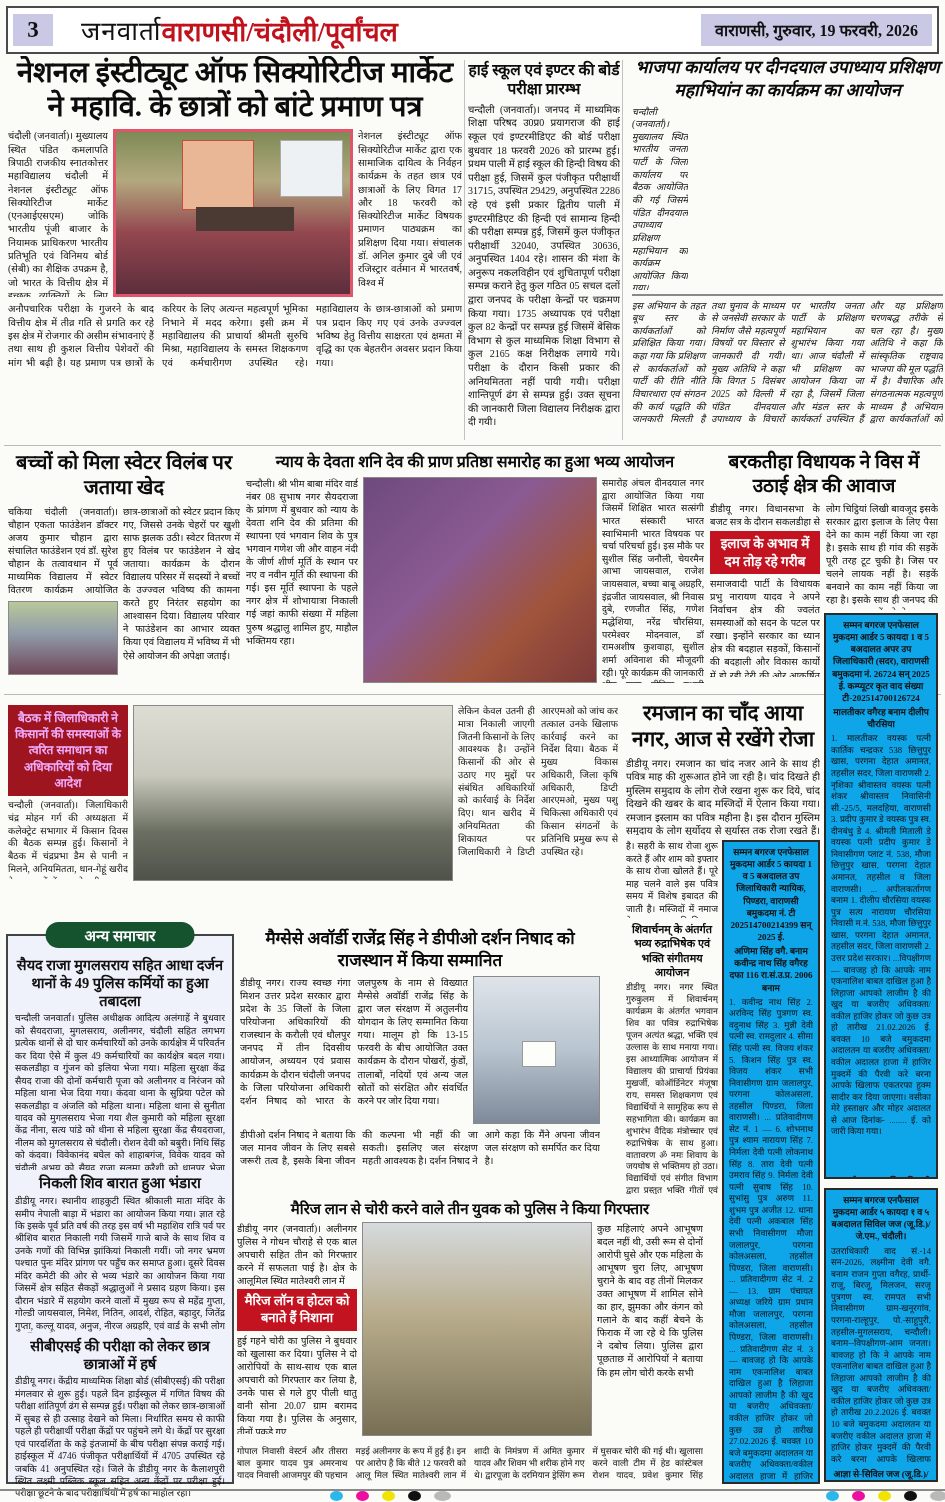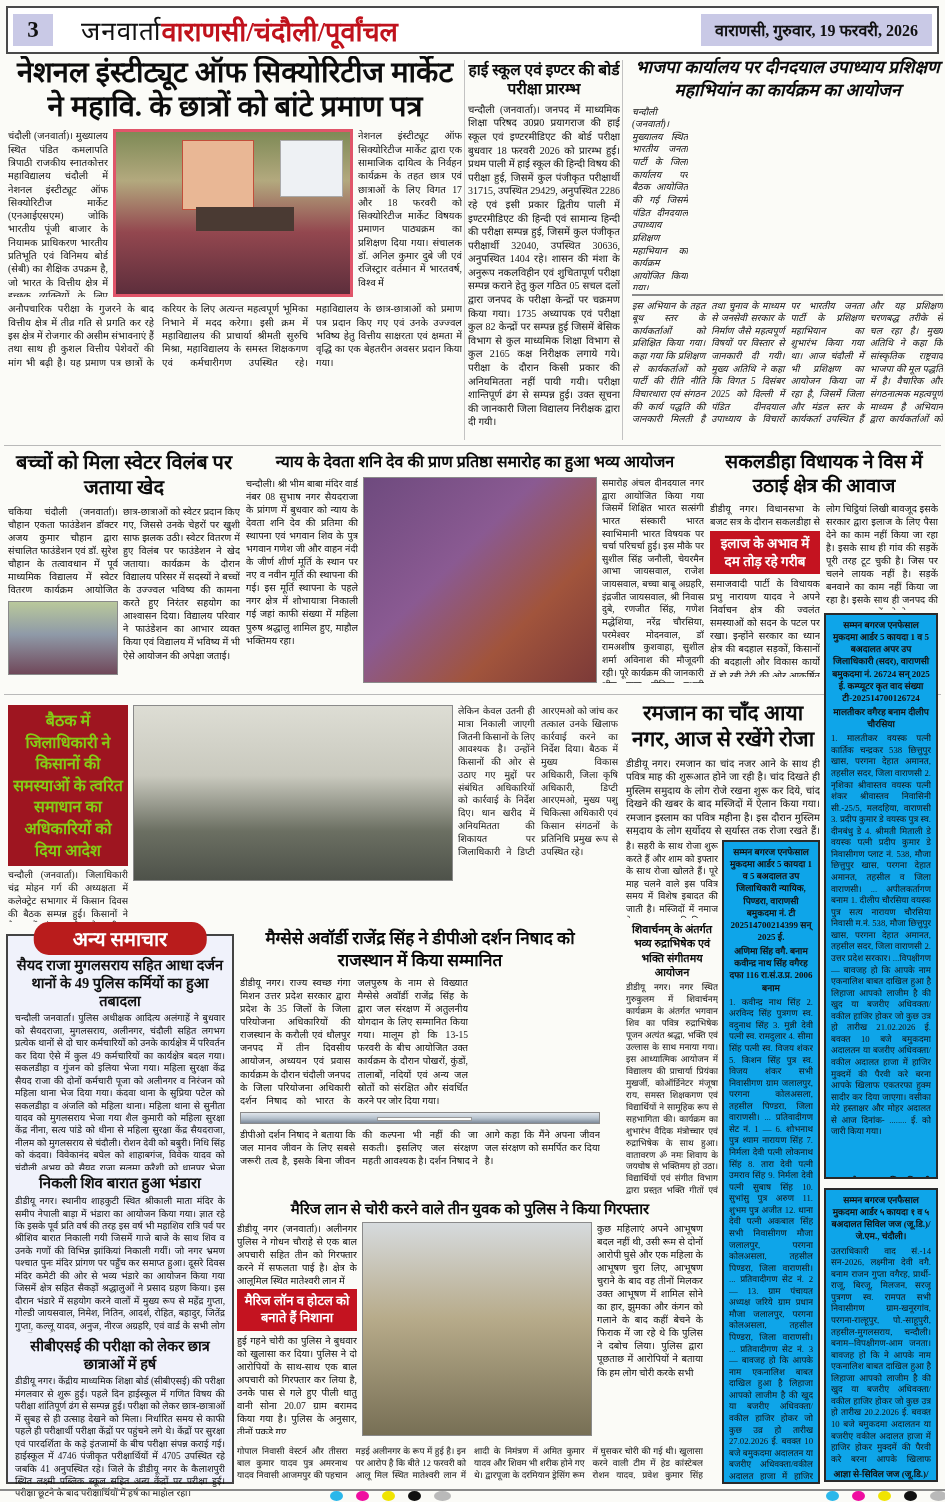--- a/index.html
+++ b/index.html
@@ -32,33 +32,33 @@
       background:repeating-linear-gradient(90deg,#c0392b 0 14px,#e8d8c0 14px 20px);}
   #photoE{background:linear-gradient(135deg,#6e4a7e 0%,#8a5a92 40%,#a1543c 70%,#7c3a38 100%);}
   #photoD{background:linear-gradient(180deg,#b9c89b 0%,#8f9aa8 45%,#70485a 100%);}
   #photoG{background:linear-gradient(180deg,#ddddd4 0%,#c9c9be 40%,#6b6f62 72%,#4e524a 100%);}
   #photoJ{background:linear-gradient(180deg,#dfe4ea 0%,#b8c4cf 50%,#7e8a99 100%);}
   #photoJ .cert{position:absolute;left:38%;top:44%;width:26%;height:16%;background:#fdfdfa;border:1px solid #999;}
   #photoL{background:linear-gradient(180deg,#d6dadd 0%,#b7ab8a 45%,#776f55 100%);}
   
   .redbox{background:#c41320;color:#fff;font-weight:bold;text-align:center;
           padding:4px 3px;line-height:1.3;}
-  .darkredbox{background:#9e1520;color:#84cc16;font-weight:bold;text-align:center;
-          padding:5px 3px;line-height:1.35;font-size:16px;}
+  .darkredbox{background:#9e1520;color:#f0abfc;font-weight:bold;text-align:center;
+          padding:5px 3px;line-height:1.35;font-size:12px;}
   
   .notice{border:2px solid #2a2a2a;background:#0ea5e9;padding:4px 5px;}
   .notice .nt{font-size:9px;font-weight:bold;text-align:center;line-height:1.35;}
   .notice .np{font-size:9px;font-weight:bold;text-align:center;line-height:1.35;margin-top:2px;}
   .notice .nb{font-size:8.7px;line-height:1.33;text-align:justify;margin-top:3px;}
   .notice .ns{font-size:9px;font-weight:bold;text-align:center;margin-top:3px;}
   
   #kbox{position:absolute;left:6px;top:934px;width:228px;height:550px;border:2px solid #444;
         background:#f0f2fb;padding:16px 7px 6px;box-sizing:border-box;}
   #kpill{position:absolute;left:50%;top:-14px;transform:translateX(-50%);
-         background:#b91c1c;color:#fff;font-size:20px;font-weight:bold;
+         background:#14532d;color:#fff;font-size:15px;font-weight:bold;
          padding:3px 39px;border-radius:15px;white-space:nowrap;}
   .khead{font-size:14.5px;font-weight:bold;text-align:center;line-height:1.25;margin:4px 0 2px;}
   .kbody{font-size:9.3px;line-height:1.34;text-align:justify;}
   
   .dots{position:absolute;display:flex;gap:13px;top:1491px;}
   .dot{width:13px;height:10px;border-radius:50%;}
   .dc{background:#2ab7ea}.dm{background:#ef0da0}.dy{background:#f0e400}
   .dk{background:#101010}.dg{background:#b9b9b9;width:17px;}
 </style>
 </head>
@@ -119,21 +119,21 @@
 <div class="sec" style="left:246px;top:450px;width:458px;height:238px;">
   <div class="hl" style="font-size:16px;white-space:nowrap;overflow:hidden;">न्याय के देवता शनि देव की प्राण प्रतिष्ठा समारोह का हुआ भव्य आयोजन</div>
   <div style="display:flex;gap:5px;margin-top:5px;height:206px;">
     <div class="bodytxt" style="width:112px;font-size:9.6px;">चन्दौली। श्री भीम बाबा मंदिर वार्ड नंबर 08 सुभाष नगर सैयदराजा के प्रांगण में बुधवार को न्याय के देवता शनि देव की प्रतिमा की स्थापना एवं भगवान शिव के पुत्र भगवान गणेश जी और वाहन नंदी के जीर्ण शीर्ण मूर्ति के स्थान पर नए व नवीन मूर्ति की स्थापना की गई। इस मूर्ति स्थापना के पहले नगर क्षेत्र में शोभायात्रा निकाली गई जहां काफी संख्या में महिला पुरुष श्रद्धालु शामिल हुए, माहौल भक्तिमय रहा।</div>
     <div class="photo" id="photoE" style="width:232px;"></div>
     <div class="bodytxt" style="flex:1;font-size:9.3px;">समारोह अंचल दीनदयाल नगर द्वारा आयोजित किया गया जिसमें शिक्षित भारत सत्संगी भारत संस्कारी भारत स्वाभिमानी भारत विषयक पर चर्चा परिचर्चा हुई। इस मौके पर सुशील सिंह जनौली, चेयरमैन आभा जायसवाल, राजेश जायसवाल, बच्चा बाबू अग्रहरि, इंद्रजीत जायसवाल, श्री निवास दुबे, रणजीत सिंह, गणेश मद्धेशिया, नरेंद्र चौरसिया, परमेश्वर मोदनवाल, डॉ रामअशीष कुशवाहा, सुशील शर्मा अविनाश की मौजूदगी रही। पूरे कार्यक्रम की जानकारी भीम बाबा मीडिया प्रभारी अमीय कुमार पांडेय ने दी है।</div>
   </div>
 </div>
 
 <div class="sec" style="left:710px;top:450px;width:228px;height:160px;">
-  <div class="hl" style="font-size:19px;line-height:1.25;">सकलडीहा विधायक ने विस में उठाई क्षेत्र की आवाज</div>
+  <div class="hl" style="font-size:19px;line-height:1.25;">बरकतीहा विधायक ने विस में उठाई क्षेत्र की आवाज</div>
 </div>
 <div class="sec" style="left:710px;top:502px;width:110px;height:186px;">
   <div class="bodytxt" style="font-size:9.6px;">डीडीयू नगर। विधानसभा के बजट सत्र के दौरान सकलडीहा से</div>
   <div class="redbox" style="font-size:13.5px;margin:3px 0;">इलाज के अभाव में दम तोड़ रहे गरीब</div>
   <div class="bodytxt" style="font-size:9.6px;height:100px;">समाजवादी पार्टी के विधायक प्रभु नारायण यादव ने अपने निर्वाचन क्षेत्र की ज्वलंत समस्याओं को सदन के पटल पर रखा। इन्होंने सरकार का ध्यान क्षेत्र की बदहाल सड़कों, किसानों की बदहाली और विकास कार्यों में हो रही देरी की ओर आकर्षित किया। कहा कि किसान, मजदूर, गरीब गंभीर बीमारियों से ग्रसित है। अस्पताल में जिंदगी और मौत से जूझ रहा है। 4 महीने पहले हम</div>
 </div>
 <div class="sec" style="left:826px;top:502px;width:112px;height:108px;">
   <div class="bodytxt" style="font-size:9.6px;">लोग चिट्ठियां लिखी बावजूद इसके सरकार द्वारा इलाज के लिए पैसा देने का काम नहीं किया जा रहा है। इसके साथ ही गांव की सड़कें पूरी तरह टूट चुकी है। जिस पर चलने लायक नहीं है। सड़कें बनवाने का काम नहीं किया जा रहा है। इसके साथ ही जनपद की तमाम समस्याओं को लेकर सदन के पटल पर रखने का काम किया।</div>
 </div>
 
@@ -188,21 +188,21 @@
   <div class="khead">सैयद राजा मुगलसराय सहित आधा दर्जन थानों के 49 पुलिस कर्मियों का हुआ तबादला</div>
   <div class="kbody" style="height:158px;overflow:hidden;">चन्दौली जनवार्ता। पुलिस अधीक्षक आदित्य अलंगाहें ने बुधवार को सैयदराजा, मुगलसराय, अलीनगर, चंदौली सहित लगभग प्रत्येक थानों से दो चार कर्मचारियों को उनके कार्यक्षेत्र में परिवर्तन कर दिया ऐसे में कुल 49 कर्मचारियों का कार्यक्षेत्र बदल गया। सकलडीहा व गुंजन को इलिया भेजा गया। महिला सुरक्षा केंद्र सैयद राजा की दोनों कर्मचारी पूजा को अलीनगर व निरंजन को महिला थाना भेज दिया गया। कंदवा थाना के सुप्रिया पटेल को सकलडीहा व अंजलि को महिला थाना। महिला थाना से सुनीता यादव को मुगलसराय भेजा गया शैल कुमारी को महिला सुरक्षा केंद्र नीना, सत्य पांडे को धीना से महिला सुरक्षा केंद्र सैयदराजा, नीलम को मुगलसराय से चंदौली। रोशन देवी को बबुरी। निधि सिंह को कंदवा। विवेकानंद बघेल को शाहाबगंज, विवेक यादव को चंदौली अभय को सैयद राजा सलमा कुरैशी को धानपुर भेजा गया।</div>
   <div class="khead" style="font-size:15px;">निकली शिव बारात हुआ भंडारा</div>
   <div class="kbody" style="height:138px;overflow:hidden;">डीडीयू नगर। स्थानीय शाहकुटी स्थित श्रीकाली माता मंदिर के समीप नेपाली बाड़ा में भंडारा का आयोजन किया गया। ज्ञात रहे कि इसके पूर्व प्रति वर्ष की तरह इस वर्ष भी महाशिव रात्रि पर्व पर श्रीशिव बारात निकाली गयी जिसमें गाजे बाजे के साथ शिव व उनके गणों की विभिन्न झांकियां निकाली गयीं। जो नगर भ्रमण पश्चात पुनः मंदिर प्रांगण पर पहुँच कर समाप्त हुआ। दूसरे दिवस मंदिर कमेटी की ओर से भव्य भंडारे का आयोजन किया गया जिसमें क्षेत्र सहित सैकड़ों श्रद्धालुओं ने प्रसाद ग्रहण किया। इस दौरान भंडारे में सहयोग करने वालों में मुख्य रूप से महेंद्र गुप्ता, गोल्डी जायसवाल, निमेश, नितिन, आदर्श, रोहित, बहादुर, जितेंद्र गुप्ता, कल्लू यादव, अनुज, नीरज अग्रहरि, एवं वार्ड के सभी लोग उपस्थित रहे।</div>
   <div class="khead">सीबीएसई की परीक्षा को लेकर छात्र छात्राओं में हर्ष</div>
   <div class="kbody" style="height:130px;overflow:hidden;">डीडीयू नगर। केंद्रीय माध्यमिक शिक्षा बोर्ड (सीबीएसई) की परीक्षा मंगलवार से शुरू हुई। पहले दिन हाईस्कूल में गणित विषय की परीक्षा शांतिपूर्ण ढंग से सम्पन्न हुई। परीक्षा को लेकर छात्र-छात्राओं में सुबह से ही उत्साह देखने को मिला। निर्धारित समय से काफी पहले ही परीक्षार्थी परीक्षा केंद्रों पर पहुंचने लगे थे। केंद्रों पर सुरक्षा एवं पारदर्शिता के कड़े इंतजामों के बीच परीक्षा संपन्न कराई गई। हाईस्कूल में 4746 पंजीकृत परीक्षार्थियों में 4705 उपस्थित रहे जबकि 41 अनुपस्थित रहे। जिले के डीडीयू नगर के कैलाशपुरी स्थित लक्ष्मी पब्लिक स्कूल सहित अन्य केंद्रों पर परीक्षा हुई। परीक्षा छूटने के बाद परीक्षार्थियों में हर्ष का माहौल रहा।</div>
 </div>
 
 <div class="sec" style="left:240px;top:928px;width:360px;height:266px;">
   <div class="hl" style="font-size:17px;line-height:1.3;">मैग्सेसे अवॉर्डी राजेंद्र सिंह ने डीपीओ दर्शन निषाद को राजस्थान में किया सम्मानित</div>
-  <div style="display:flex;gap:5px;margin-top:4px;height:148px;flex-direction:column;">
+  <div style="display:flex;gap:5px;margin-top:4px;height:148px;">
     <div class="bodytxt" style="width:228px;column-count:2;column-gap:7px;font-size:9.6px;">डीडीयू नगर। राज्य स्वच्छ गंगा मिशन उत्तर प्रदेश सरकार द्वारा प्रदेश के 35 जिलों के जिला परियोजना अधिकारियों की राजस्थान के करौली एवं धौलपुर जनपद में तीन दिवसीय आयोजन, अध्ययन एवं प्रवास कार्यक्रम के दौरान चंदौली जनपद के जिला परियोजना अधिकारी दर्शन निषाद को भारत के जलपुरुष के नाम से विख्यात मैग्सेसे अवॉर्डी राजेंद्र सिंह के द्वारा जल संरक्षण में अतुलनीय योगदान के लिए सम्मानित किया गया। मालूम हो कि 13-15 फरवरी के बीच आयोजित उक्त कार्यक्रम के दौरान पोखरों, कुंडों, तालाबों, नदियों एवं अन्य जल स्रोतों को संरक्षित और संवर्धित करने पर जोर दिया गया।</div>
     <div class="photo" id="photoJ" style="flex:1;">
       <div class="cert"></div>
     </div>
   </div>
   <div class="bodytxt" style="margin-top:4px;column-count:3;column-gap:7px;height:62px;font-size:9.6px;">डीपीओ दर्शन निषाद ने बताया कि जल मानव जीवन के लिए सबसे जरूरी तत्व है, इसके बिना जीवन की कल्पना भी नहीं की जा सकती। इसलिए जल संरक्षण महती आवश्यक है। दर्शन निषाद ने आगे कहा कि मैंने अपना जीवन जल संरक्षण को समर्पित कर दिया है।</div>
 </div>
 
 <div class="sec" style="left:237px;top:1198px;width:466px;height:244px;">
   <div class="hl" style="font-size:15px;white-space:nowrap;overflow:hidden;">मैरिज लान से चोरी करने वाले तीन युवक को पुलिस ने किया गिरफ्तार</div>

